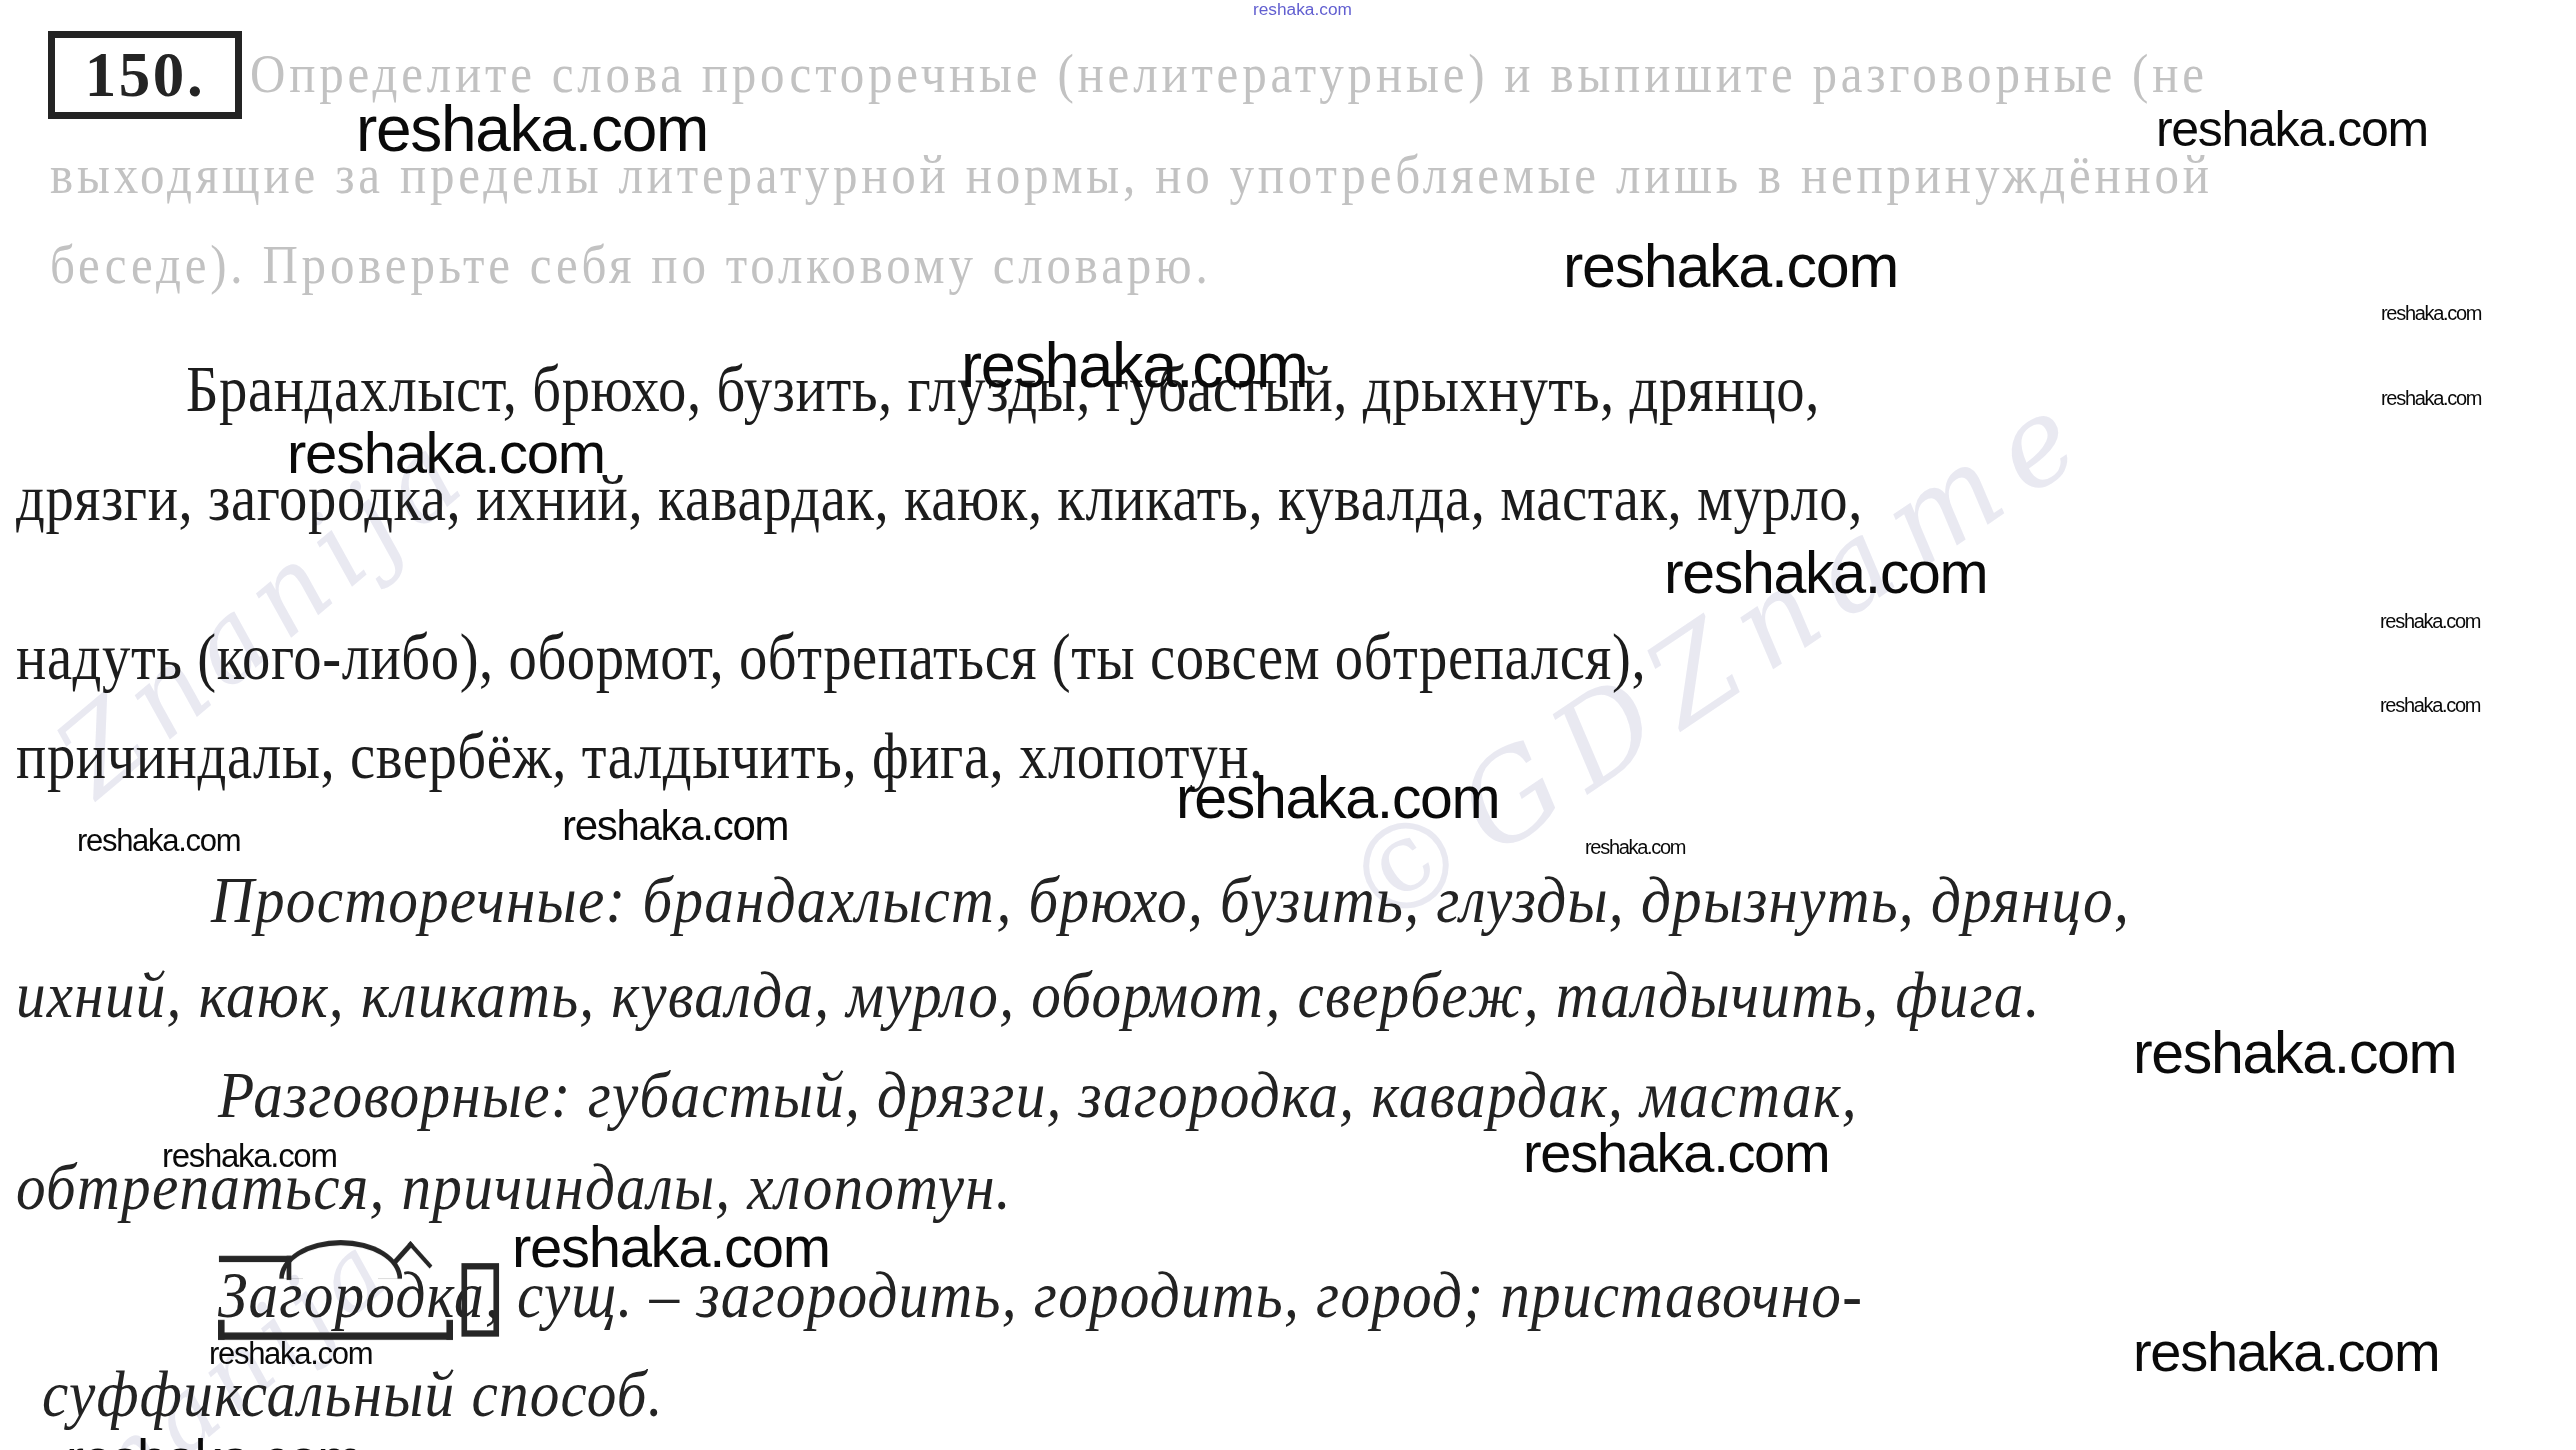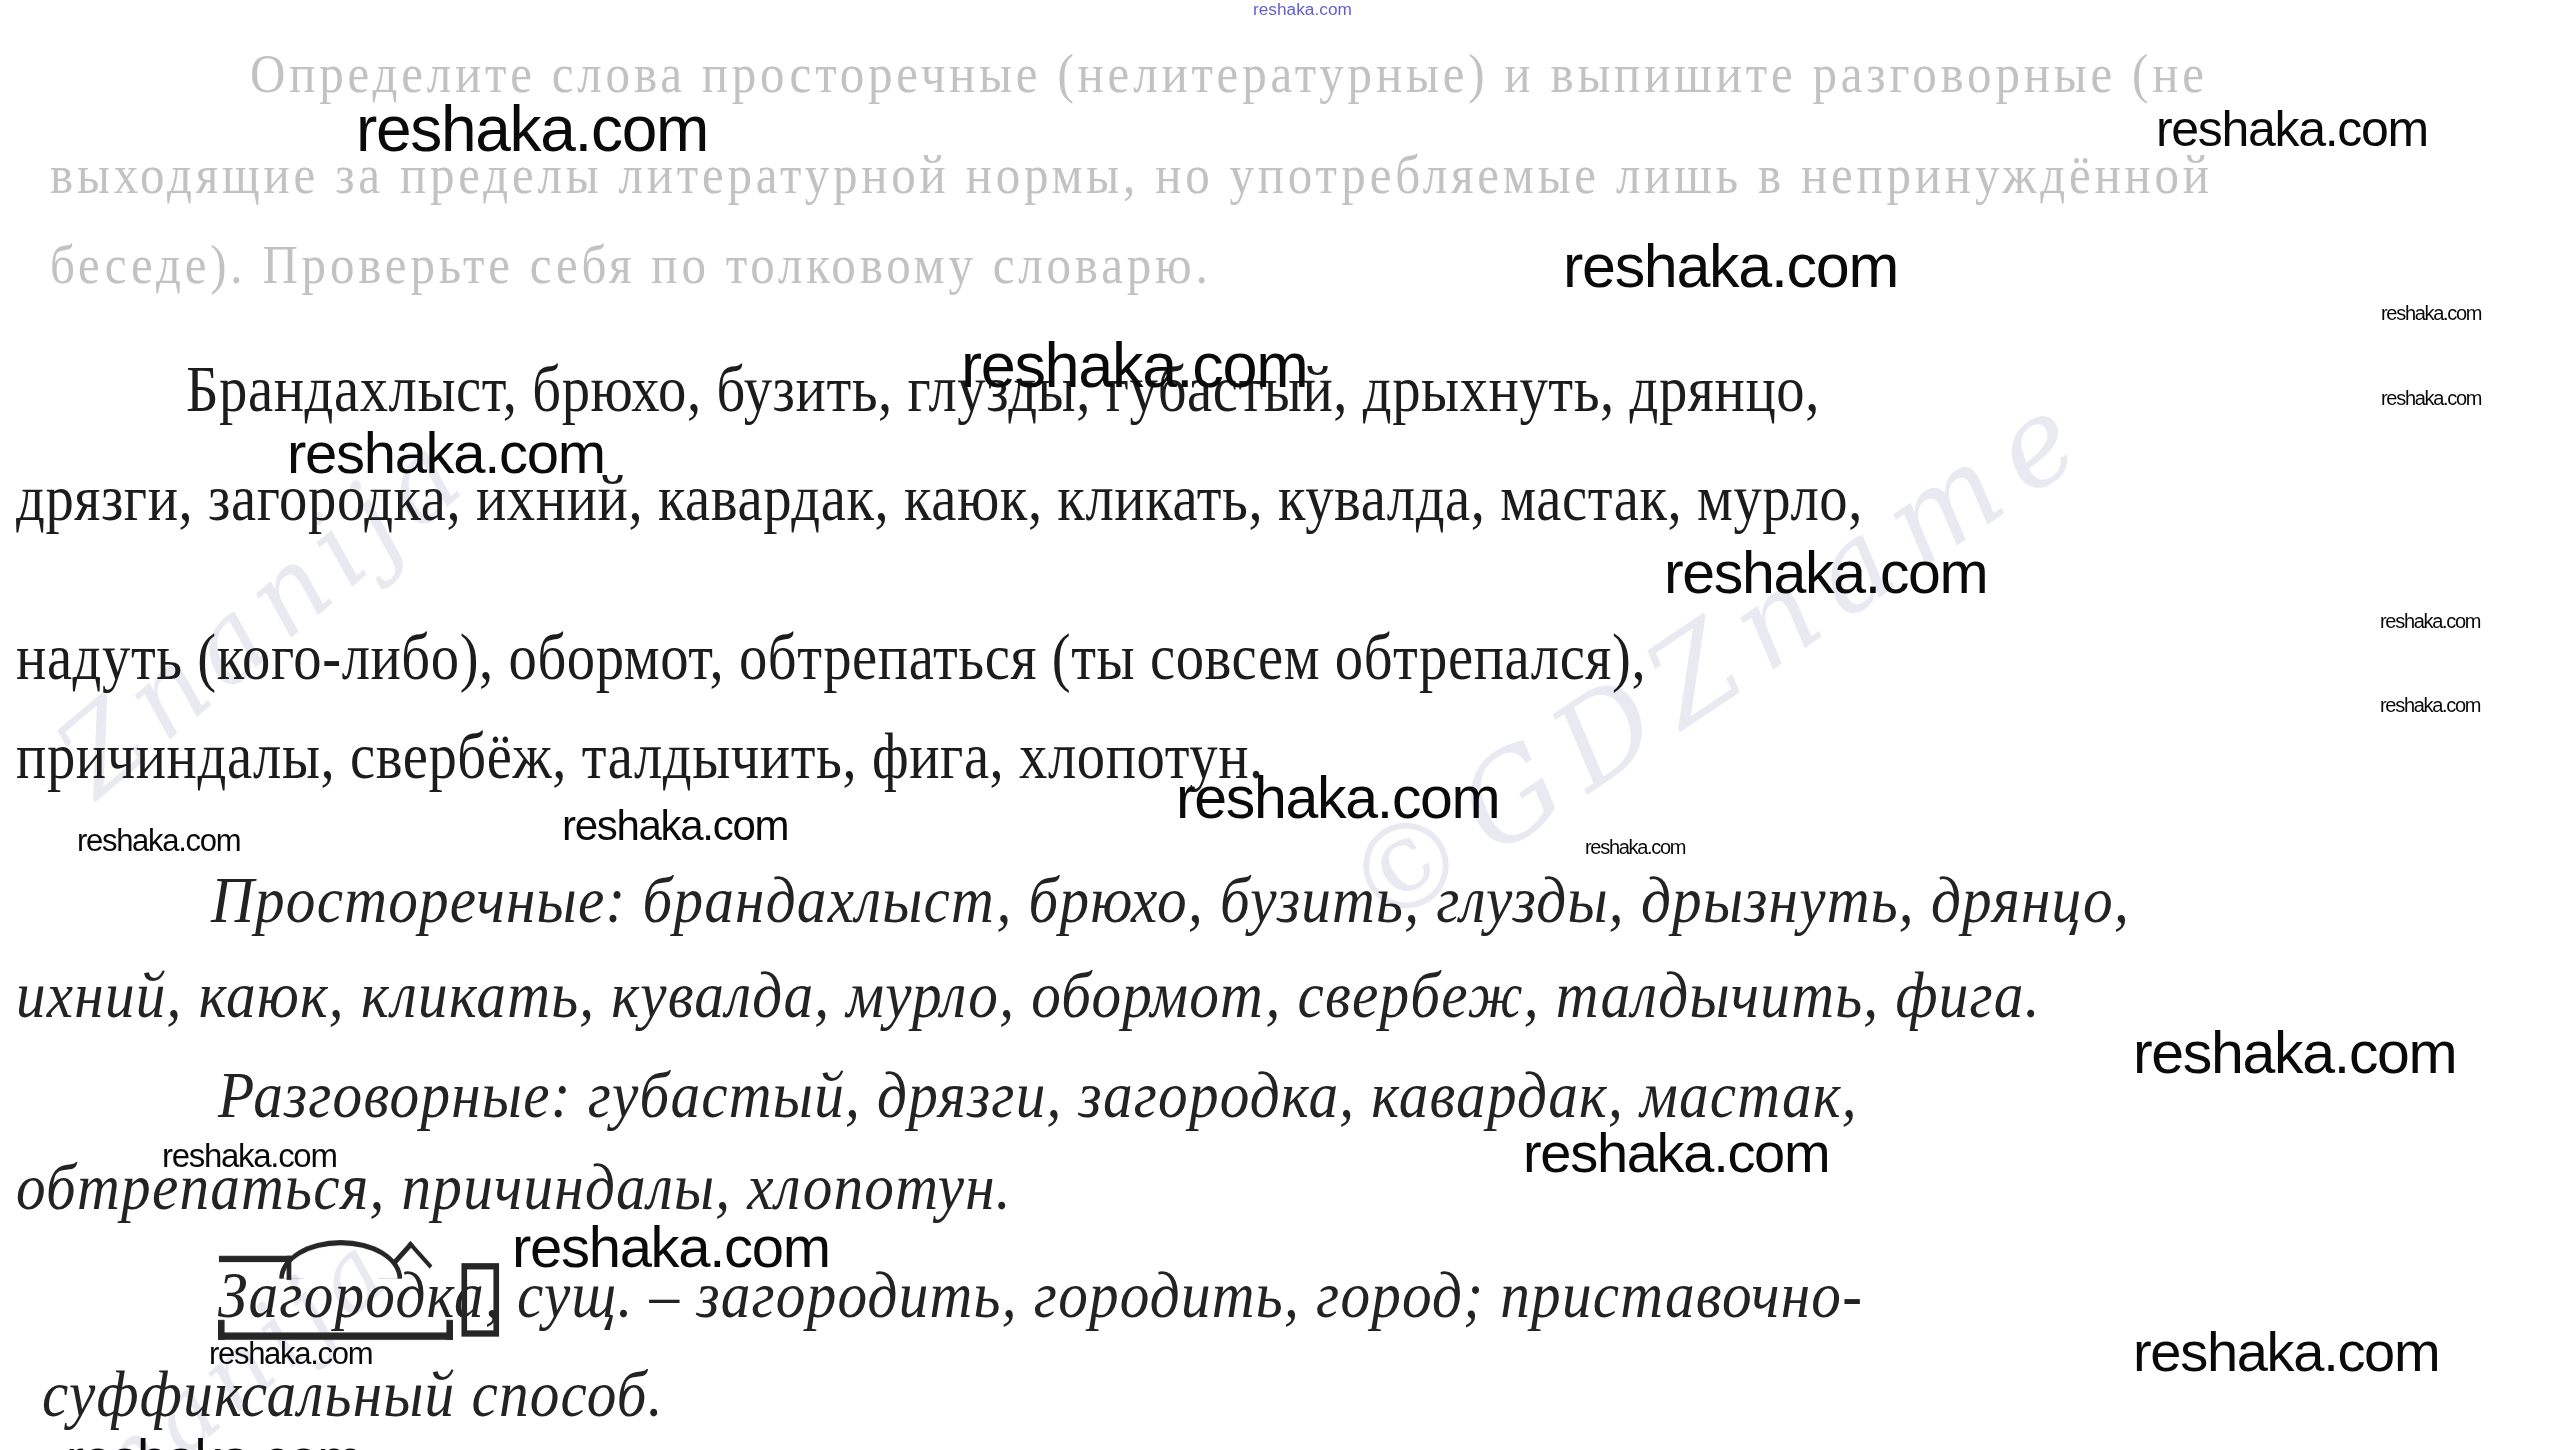--- a/index.html
+++ b/index.html
@@ -49,20 +49,23 @@
 </style>
 </head>
 <body>
 
 <div class="page">
 
   <div class="faint-wm" style="left:38px;top:730px;font-size:109px;letter-spacing:11.5px;transform:rotate(-40deg);">Znanija</div>
   <div class="faint-wm" style="left:19px;top:1491px;font-size:96px;letter-spacing:9px;transform:rotate(-40deg);">Znanija</div>
   <div class="faint-wm" style="left:1325px;top:851px;font-size:118px;letter-spacing:19px;transform:rotate(-34deg);">©GDZname</div>
 
+  <div class="num-box">
+    <span>150.</span>
+  </div>
 
   <div class="abs gray-line" style="left:250px;top:45px;">Определите слова просторечные (нелитературные) и выпишите разговорные (не</div>
   <div class="abs gray-line" style="left:50px;top:146px;">выходящие за пределы литературной нормы, но употребляемые лишь в непринуждённой</div>
   <div class="abs gray-line" style="left:50px;top:236px;">беседе). Проверьте себя по толковому словарю.</div>
 
   <div class="abs black-line" style="left:186px;top:356px;">Брандахлыст, брюхо, бузить, глузды, губастый, дрыхнуть, дрянцо,</div>
   <div class="abs black-line" style="left:16px;top:465px;">дрязги, загородка, ихний, кавардак, каюк, кликать, кувалда, мастак, мурло,</div>
   <div class="abs black-line" style="left:16px;top:624px;">надуть (кого-либо), обормот, обтрепаться (ты совсем обтрепался),</div>
   <div class="abs black-line" style="left:16px;top:723px;">причиндалы, свербёж, талдычить, фига, хлопотун.</div>
 

